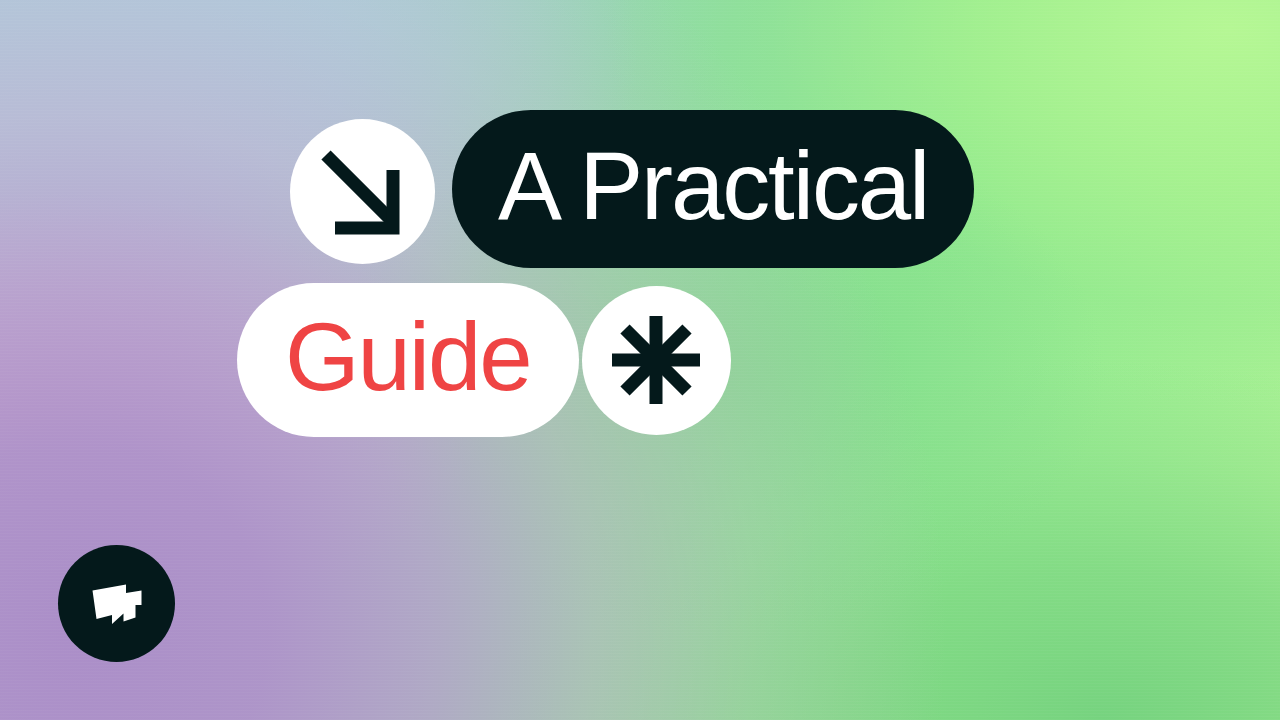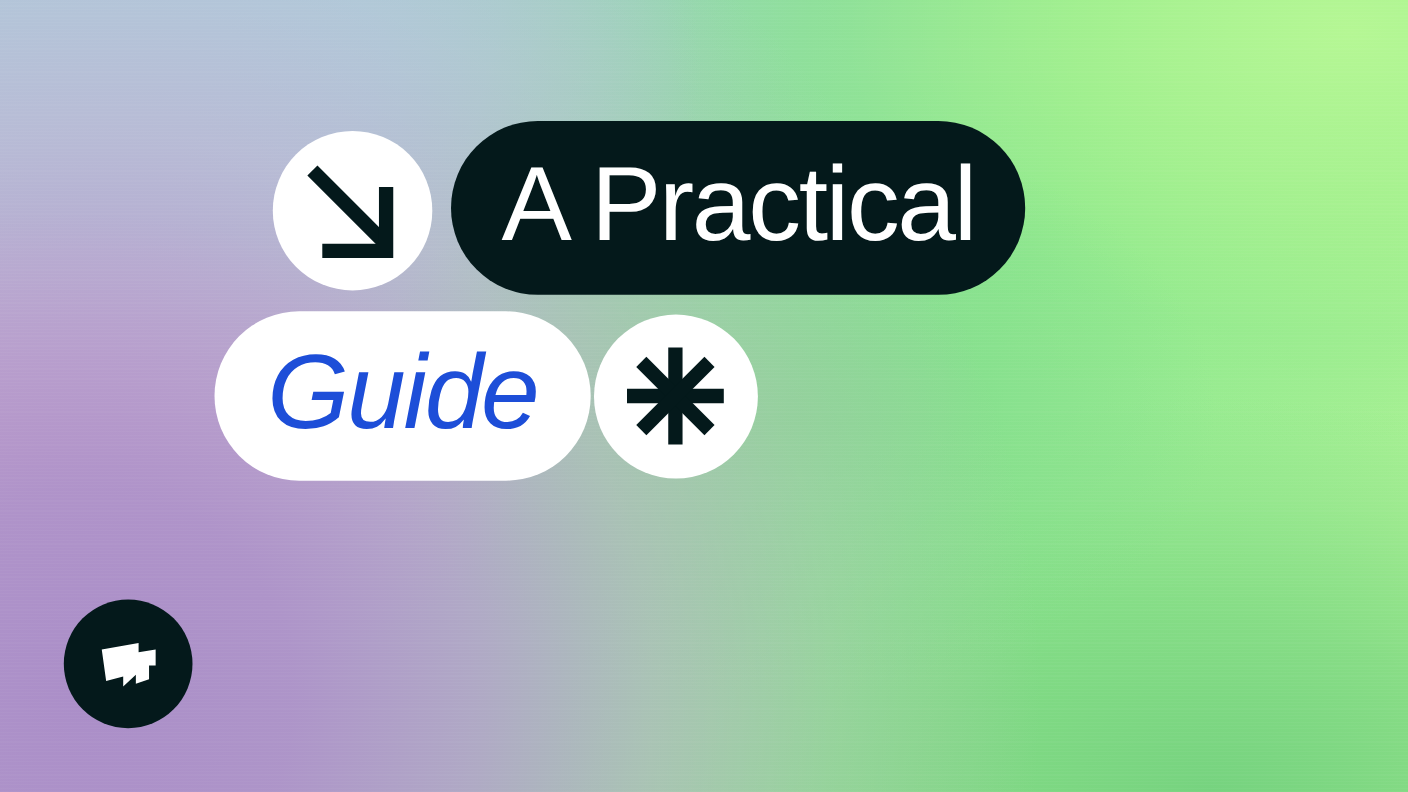--- a/index.html
+++ b/index.html
@@ -101,20 +101,21 @@
 
   
   .headline {
     position: absolute;
     inset: 0;
   }
   .hl-row {
     position: absolute;
     display: flex;
     align-items: center;
+    margin-left: 42px;
   }
   .hl-row-1 { left: 248px; top: 110px; }
   .hl-row-2 { left: 195px; top: 283px; }
   .hl-row-3 { left: 402px; top: 455px; }
 
   .pill {
     display: flex;
     align-items: center;
     justify-content: center;
     border-radius: 999px;
@@ -135,21 +136,21 @@
     padding: 0 46px;
     height: 158px;
     margin-left: 17px;
   }
   .pill-dark .pill-text { color: #ffffff; }
 
   .pill-light {
     background: #ffffff;
     padding: 0 48px;
   }
-  .pill-light .pill-text { color: #1d4ed8; font-style: italic; }
+  .pill-light .pill-text { color: #ef4444; }
 
   
   .icon-circle {
     width: 145px;
     height: 145px;
     border-radius: 50%;
     background: #ffffff;
     display: flex;
     align-items: center;
     justify-content: center;

